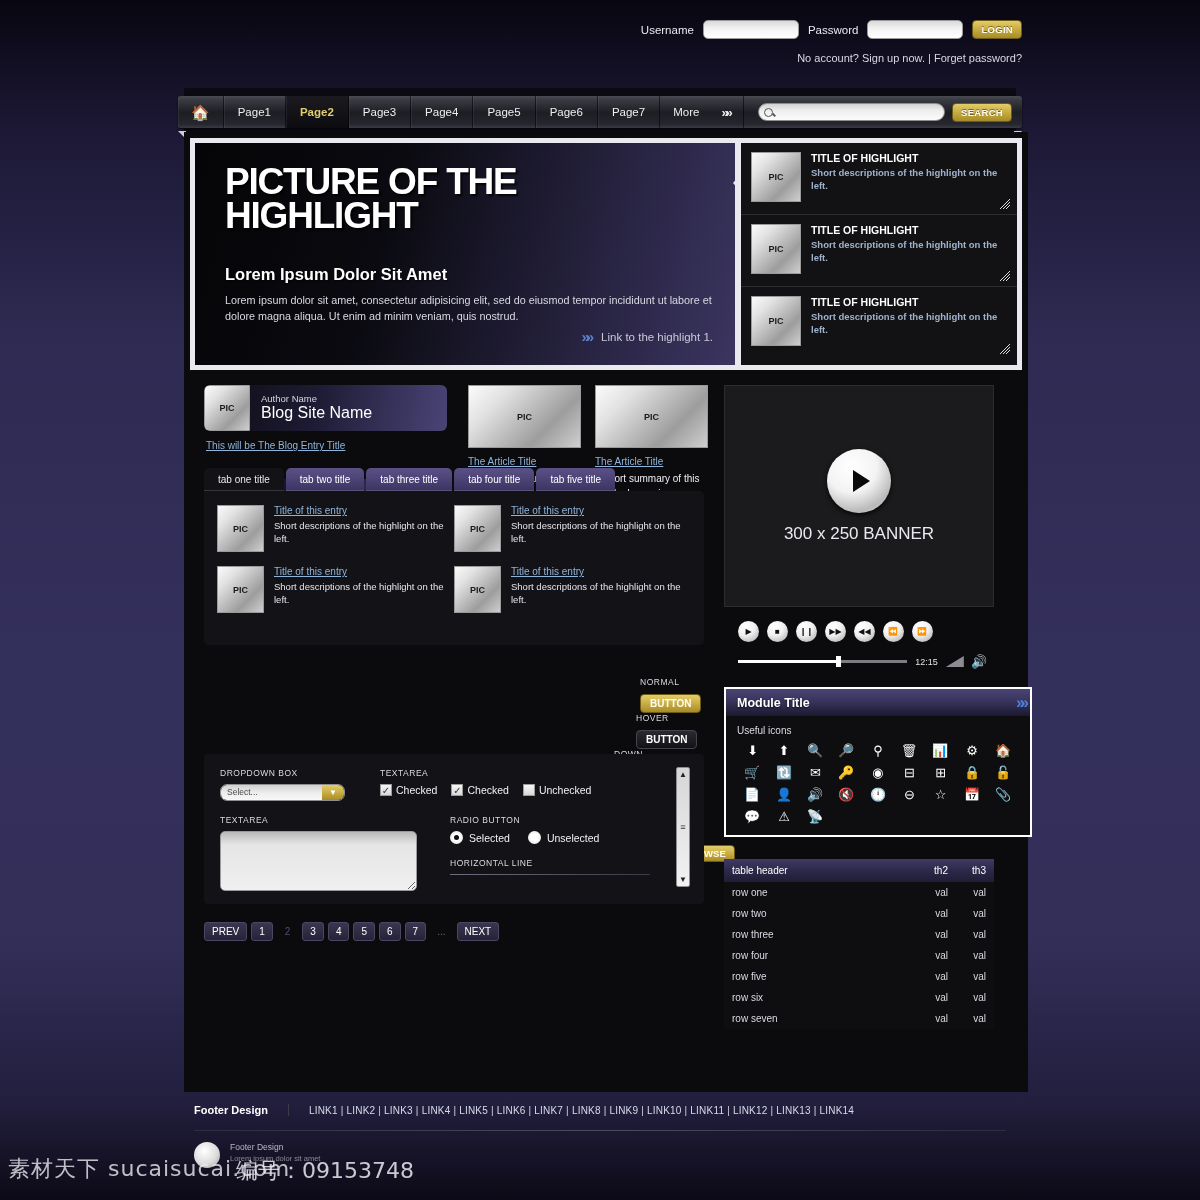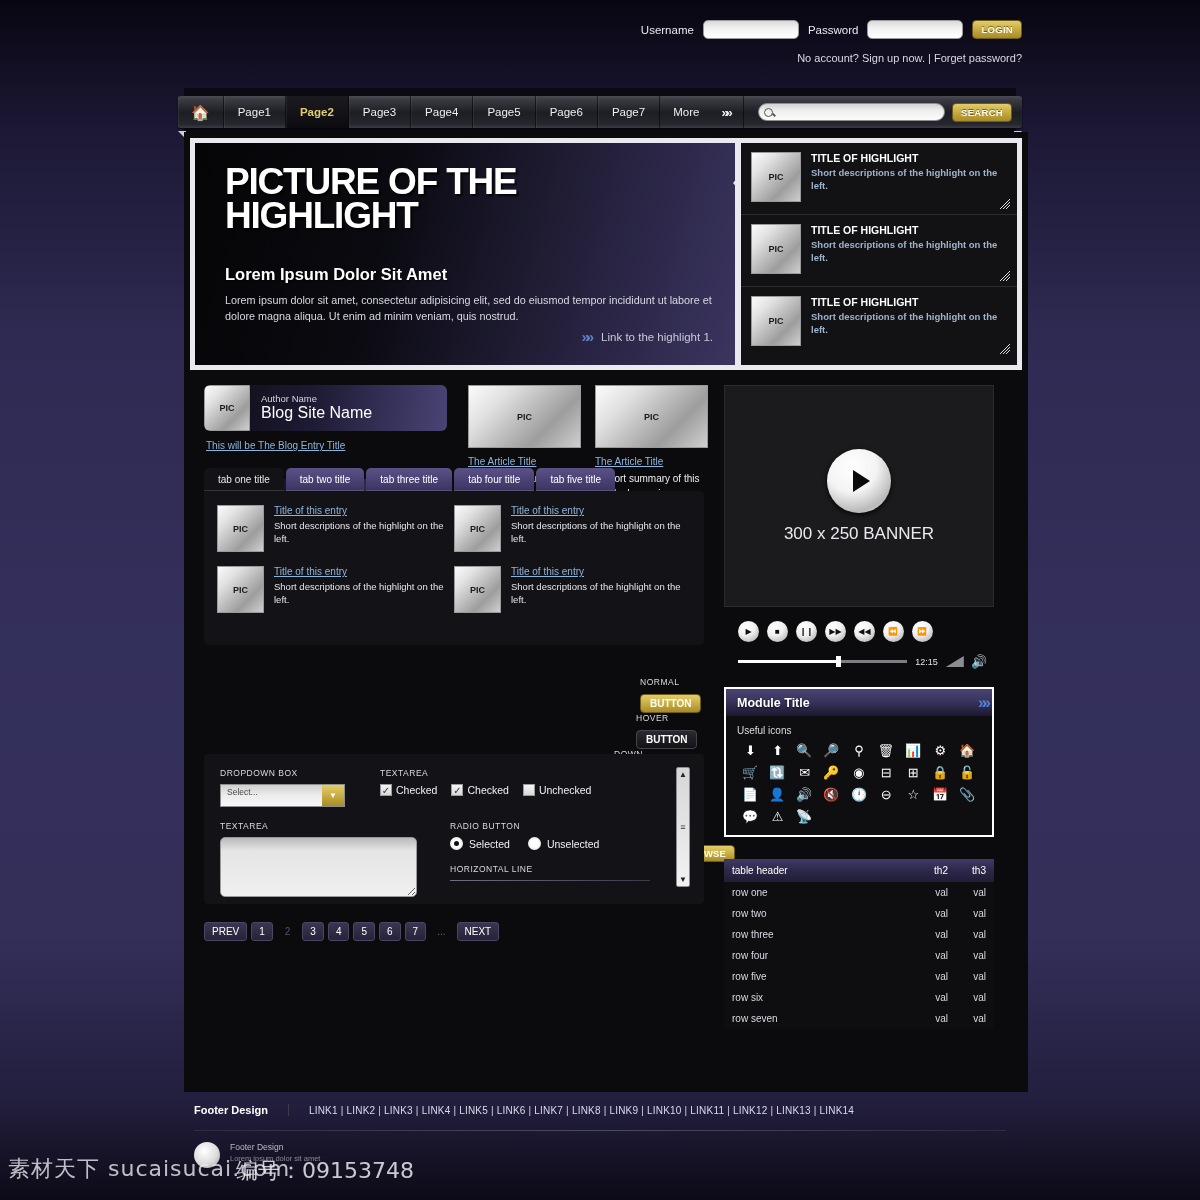--- a/index.html
+++ b/index.html
@@ -119,21 +119,21 @@
   .btn-down { background:#0b0b0e; border:1px solid #303038; color:#fff; }
   .uploader { display:flex; height:17px; width:218px; }
   .uploader .field { flex:1; border:1px solid #8e8e8e; border-right:0; border-radius:4px 0 0 4px;
      background:linear-gradient(180deg,#cfcfcf 0%,#ededed 45%,#fafafa 100%); }
   .uploader .browse { background:linear-gradient(180deg,#e3cc6a 0%,#c9ae45 50%,#a78b28 100%);
      border:1px solid #6e5c16; border-radius:0 4px 4px 0; color:#fffdf2; font-size:9.5px; font-weight:bold;
      padding:0 8px; display:flex; align-items:center; cursor:pointer;margin-left:10px; }
 
   
   .formblock { position:absolute; left:20px; top:622px; width:500px; height:150px; background:#131317; border-radius:4px; padding:14px 16px; }
-  .dd { width:125px; height:23px; display:flex; border:1px solid #8e8e8e; border-radius:0; overflow:hidden; }
+  .dd { width:125px; height:17px; display:flex; border:1px solid #8e8e8e; border-radius:7px; overflow:hidden; }
   .dd .val { flex:1; background:linear-gradient(180deg,#d0d0d0 0%,#ececec 50%,#f8f8f8 100%); font-size:8.5px; color:#4a4a4a; padding:2px 0 0 6px; }
   .dd .arrow { width:22px; background:linear-gradient(180deg,#e3cc6a 0%,#c9ae45 50%,#a78b28 100%);
      display:flex; align-items:center; justify-content:center; font-size:8px; color:#fff; }
   .cbrow { display:flex; gap:14px; align-items:center; }
   .cbox { width:12px; height:12px; border:1px solid #9a9a9a;
      background:linear-gradient(180deg,#f6f6f6 0%,#d8d8d8 100%); display:flex; align-items:center; justify-content:center;
      font-size:10px; color:#33333a; cursor:pointer;}
   .cblabel { font-size:10.5px; color:#f0f0f5; margin-left:4px; }
   .ta { width:197px; height:60px; border:1px solid #9a9a9a; border-radius:5px;
      background:linear-gradient(180deg,#b9b9b9 0%,#e5e5e5 22%,#f0f0f0 100%); }
@@ -168,21 +168,21 @@
      display:flex; align-items:center; justify-content:center; font-size:8px; color:#111; cursor:pointer; }
   .seekrow { display:flex; align-items:center; gap:8px; margin:12px 0 0 14px; width:250px; }
   .seek { flex:1; height:3px; background:#7d7d83; position:relative; }
   .seek .fill { position:absolute; left:0; top:0; height:3px; width:60%; background:#fff; }
   .seek .knob { position:absolute; left:58%; top:-4px; width:5px; height:11px; background:#fff; }
   .time { font-size:9px; color:#e3e3e8; }
   .volbars { width:18px; height:11px; background:linear-gradient(60deg, #8c8c92 0%,#8c8c92 100%);
      clip-path:polygon(0 100%,100% 0,100% 100%); }
   .spk { font-size:13px; color:#fff; }
 
-  .module { width:270px; margin-top:18px; background:#fff; padding:2px; }
+  .module { width:308px; margin-top:18px; background:#fff; padding:2px; }
   .module-in { background:#0e0e11; }
   .module-head { height:27px; position:relative; display:flex; align-items:center; padding-left:11px;
      background:linear-gradient(180deg,#4a4475 0%,#39345c 45%,#1a1830 100%); }
   .module-title { font-size:12.5px; font-weight:bold; color:#fff; text-shadow:0 1px 2px rgba(0,0,0,.7); }
   .module-chev { position:absolute; right:7px; top:0; height:27px; display:flex; align-items:center;
      font-size:17px; font-weight:bold; color:#4f7fd4; letter-spacing:-6px; }
   .module-body { padding:9px 11px 11px 11px; }
   .useful { font-size:10px; color:#dcdce4; margin-bottom:7px; }
   .icongrid { display:grid; grid-template-columns:repeat(9,1fr); gap:7px 0; }
   .ico { font-size:13px; color:#fff; text-align:center; line-height:15px; cursor:pointer; }

